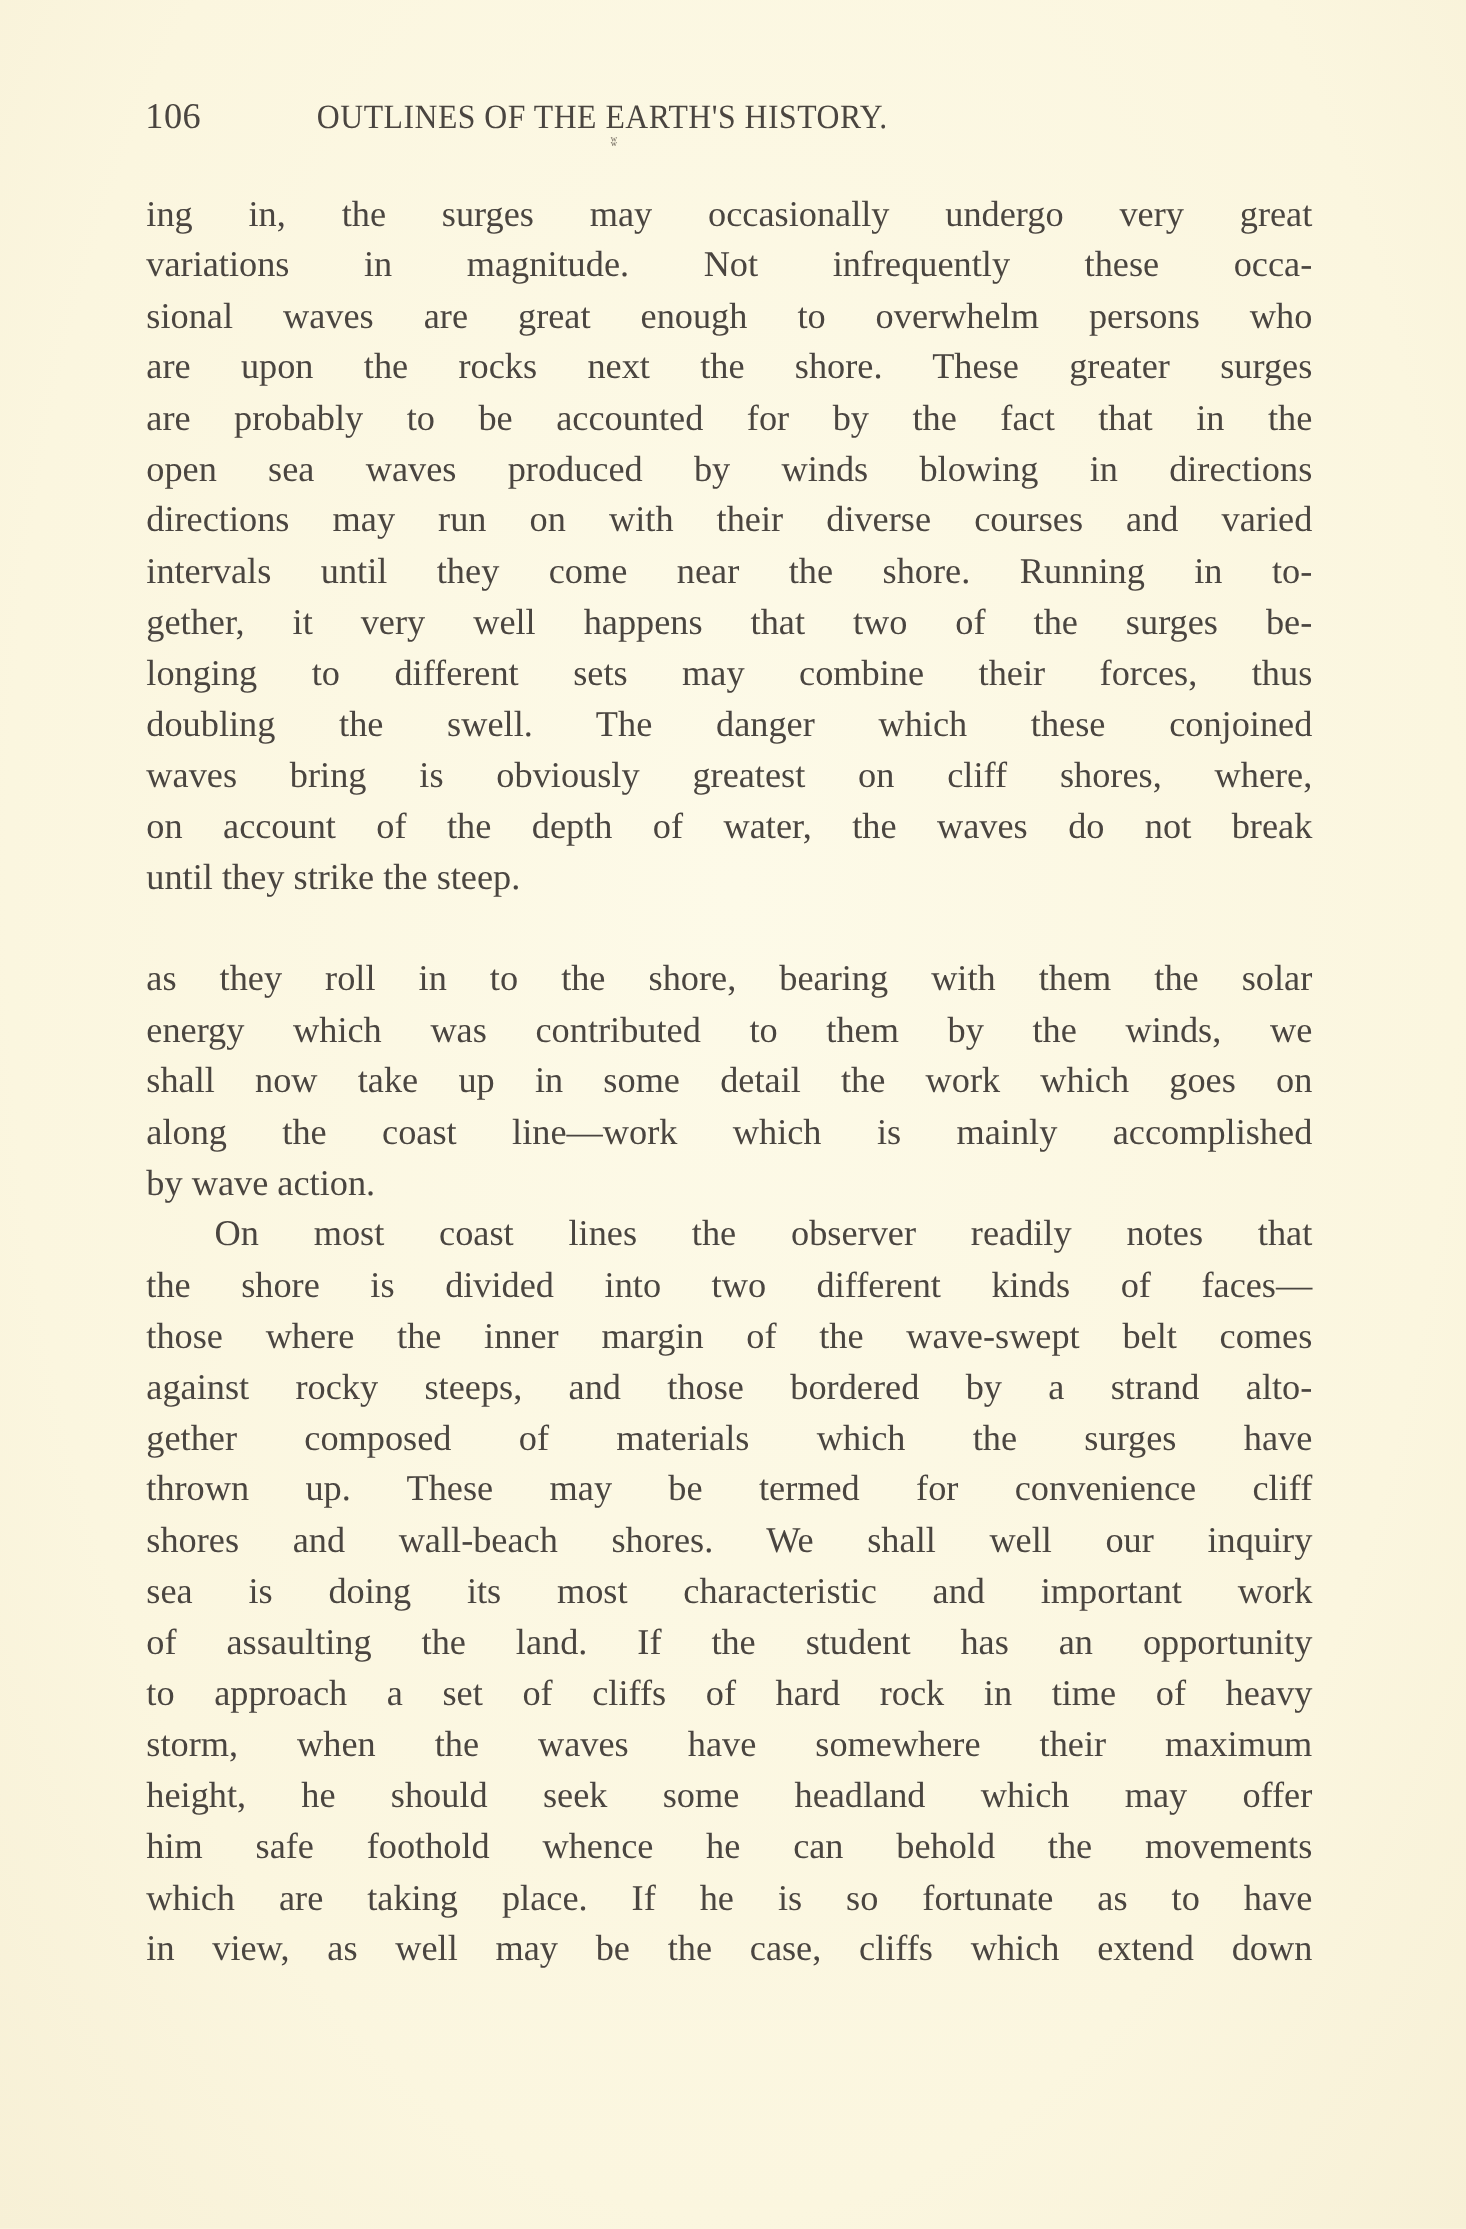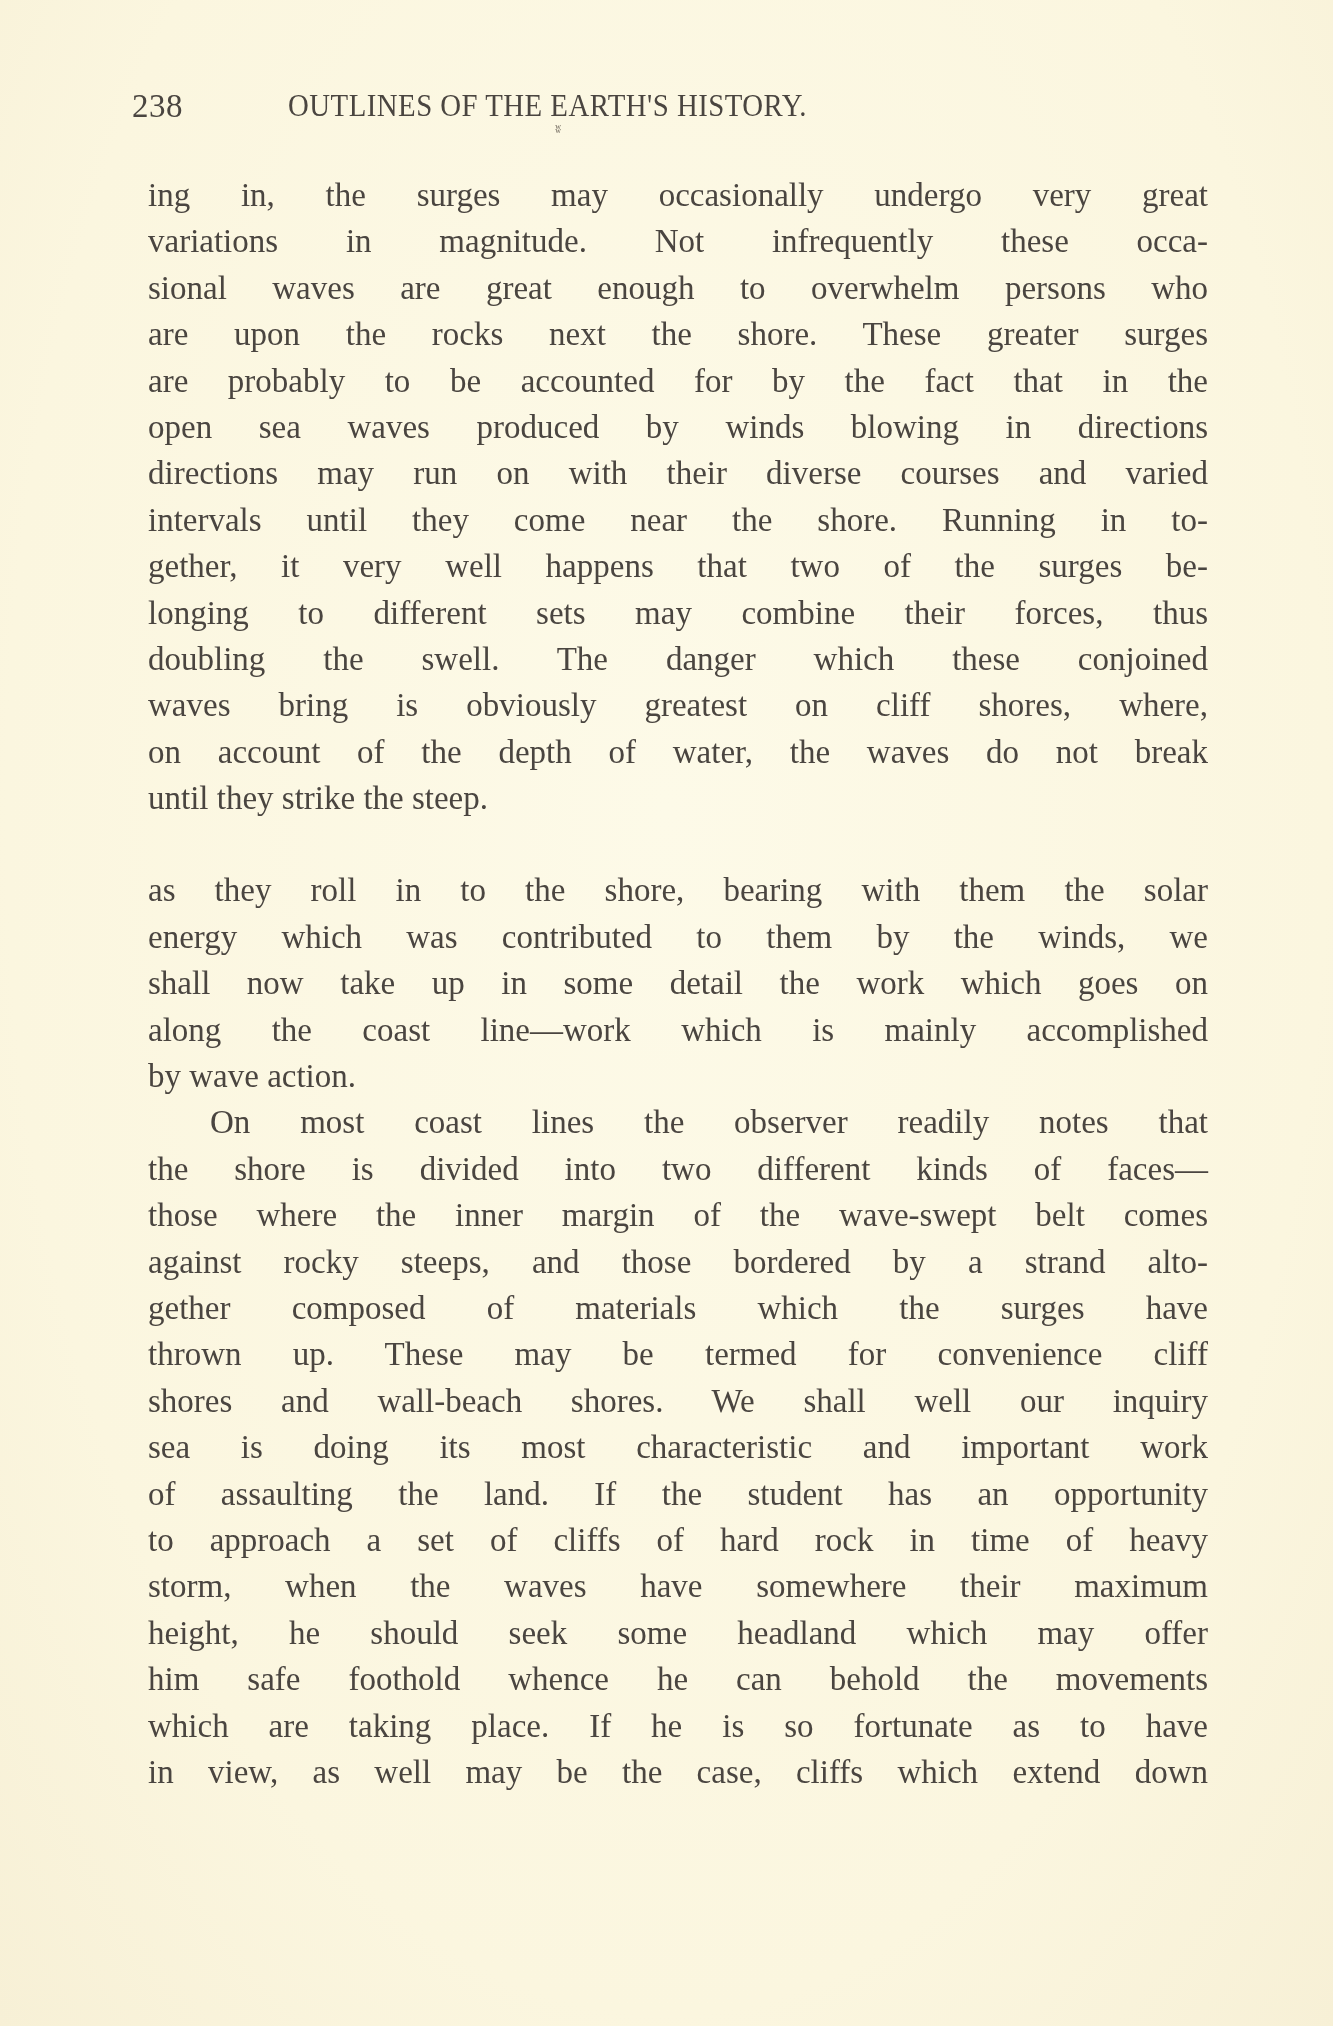--- a/index.html
+++ b/index.html
@@ -43,21 +43,21 @@
     .speck {
       position: absolute;
       left: 555px;
       top: 122px;
       font-size: 12px;
       color: #6a6258;
     }
     .body-text {
       position: absolute;
       top: 172px;
-      left: 148px;
+      left: 133px;
       width: 1060px;
     }
     .line {
       display: block;
       height: 46.4px;
       line-height: 46.4px;
       font-size: 33px;
       white-space: nowrap;
       text-align: justify;
       text-align-last: justify;
@@ -70,21 +70,21 @@
       padding-left: 62px;
     }
     .para-gap {
       height: 46px;
     }
   </style>
 </head>
 <body>
 
 <div class="running-head">
-  <span class="page-number">238</span>
+  <span class="page-number">106</span>
   <span class="running-title">OUTLINES OF THE EARTH'S HISTORY.</span>
 </div>
 <span class="speck">ʬ</span>
 
 <div class="body-text" id="body-text">
     <div class="paragraph">
       <span class="line">ing in, the surges may occasionally undergo very great</span>
       <span class="line">variations in magnitude.  Not infrequently these occa-</span>
       <span class="line">sional waves are great enough to overwhelm persons who</span>
       <span class="line">are upon the rocks next the shore.  These greater surges</span>

